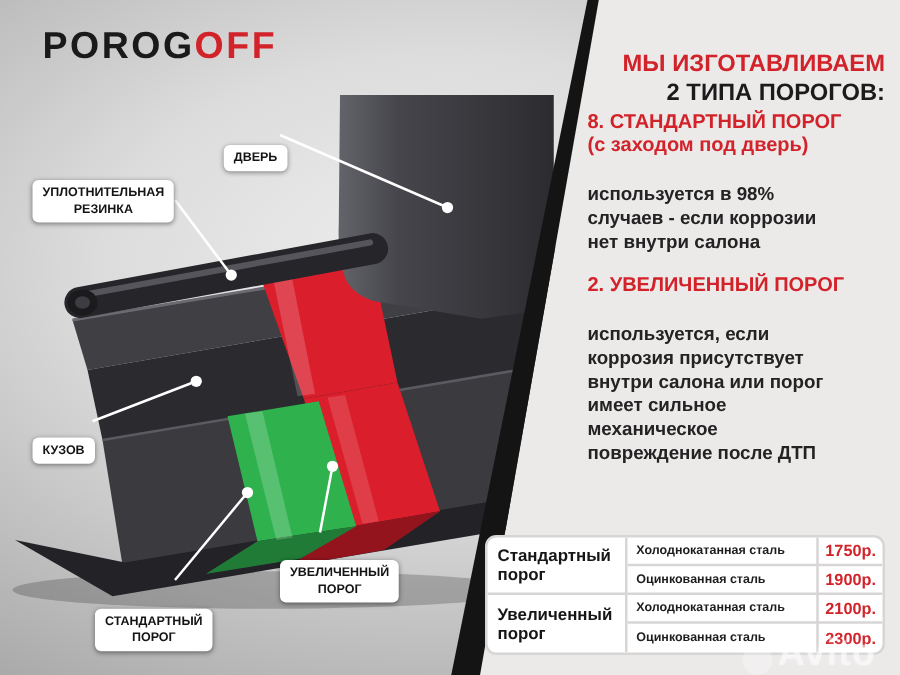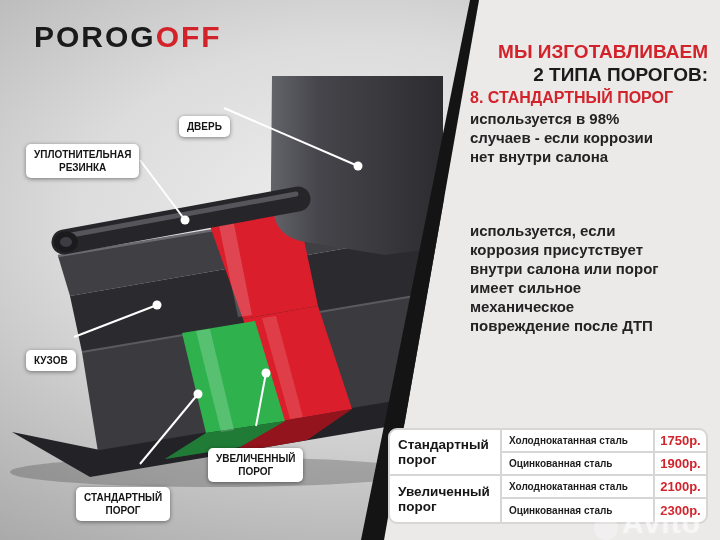--- a/index.html
+++ b/index.html
@@ -18,21 +18,21 @@
   
   .panel-text{position:absolute;left:468px;top:0;width:246px;}
   .heading{position:absolute;top:40px;left:0;right:6px;text-align:right;font-weight:800;font-size:19px;line-height:23px;}
   .heading .h-red{color:var(--accent,#d2232a);white-space:pre-line;}
   .heading .h-black{color:#1b1b1b;white-space:pre-line;}
   .section{position:absolute;left:2px;width:242px;}
   .sec-1{top:88px;}
   .sec-2{top:219px;}
   .sec-title{font-weight:800;font-size:16px;line-height:19px;color:var(--accent,#d2232a);white-space:pre-line;}
   .sec-sub{font-weight:800;font-size:16px;line-height:19px;color:var(--accent,#d2232a);white-space:pre-line;}
-  .sec-body{font-weight:600;font-size:15px;line-height:19px;color:#232323;margin-top:2px;white-space:pre-line;}
+  .sec-body{font-weight:600;font-size:15px;line-height:19px;color:#232323;margin-top:20px;white-space:pre-line;}
   
   .price-table{position:absolute;left:388px;top:428px;width:320px;height:96px;box-sizing:border-box;
                background:#fff;border:2px solid var(--tborder,#d8d5d5);border-radius:9px;
                display:grid;grid-template-columns:112px 153px 51px;grid-auto-rows:23px;overflow:hidden;}
   .pt-cell{display:flex;align-items:center;box-sizing:border-box;border-bottom:2px solid var(--tborder,#d8d5d5);}
   .pt-group{grid-row:span 2;border-right:2px solid var(--tborder,#d8d5d5);padding-left:8px;
             font-weight:700;font-size:13.5px;line-height:15px;color:#161616;}
   .pt-mat{border-right:2px solid var(--tborder,#d8d5d5);padding-left:7px;font-weight:700;font-size:10px;color:#1d1d1d;}
   .pt-price{justify-content:center;font-weight:800;font-size:13px;color:var(--accent,#d2232a);}
   .pt-last{border-bottom:none;}
@@ -117,37 +117,39 @@
   <div class="logo">
     <span class="p1">POROG</span><span class="p2">OFF</span>
   </div>
 
   <div class="callout" style="left:179px;top:92px;">ДВЕРЬ</div>
   <div class="callout" style="left:26px;top:120px;">УПЛОТНИТЕЛЬНАЯ
 РЕЗИНКА</div>
   <div class="callout" style="left:26px;top:326px;text-align:center;">КУЗОВ</div>
   <div class="callout" style="left:76px;top:463px;">СТАНДАРТНЫЙ
 ПОРОГ</div>
-  <div class="callout" style="left:208px;top:424px;text-align:center;">УВЕЛИЧЕННЫЙ
+  <div class="callout" style="left:224px;top:424px;text-align:center;">УВЕЛИЧЕННЫЙ
 ПОРОГ</div>
 
   <div class="panel-text">
     <div class="heading">
       <div class="h-red">МЫ ИЗГОТАВЛИВАЕМ</div>
       <div class="h-black">2 ТИПА ПОРОГОВ:</div>
     </div>
 
     <div class="section sec-1">
       <div class="sec-title">8. СТАНДАРТНЫЙ ПОРОГ</div>
+      <div class="sec-sub">(с заходом под дверь)</div>
       <div class="sec-body">используется в 98%
 случаев - если коррозии
 нет внутри салона</div>
     </div>
 
     <div class="section sec-2">
+      <div class="sec-title">2. УВЕЛИЧЕННЫЙ ПОРОГ</div>
       <div class="sec-body">используется, если
 коррозия присутствует
 внутри салона или порог
 имеет сильное
 механическое
 повреждение после ДТП</div>
     </div>
   </div>
 
   <div class="price-table">

